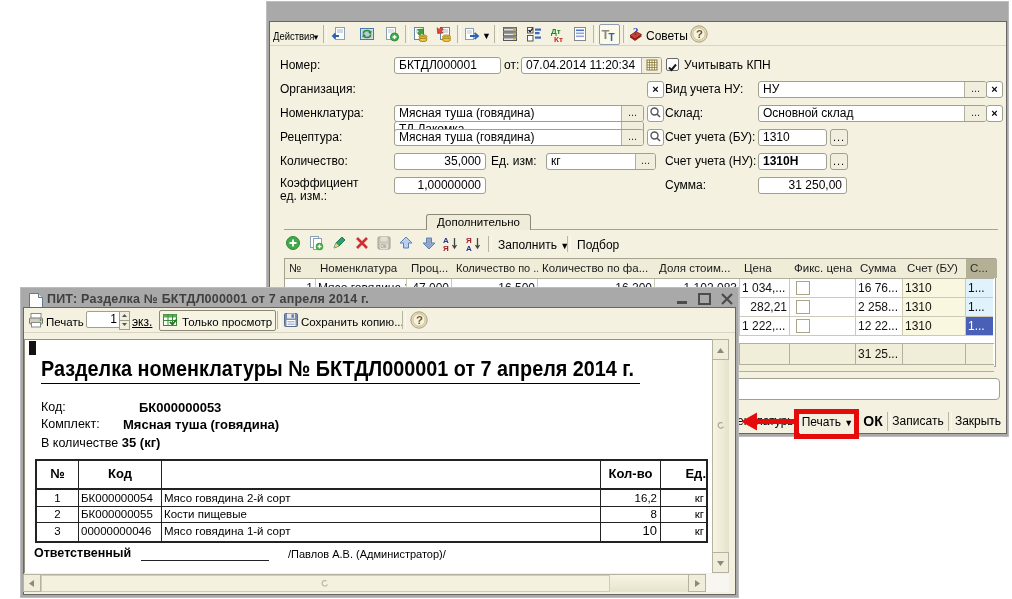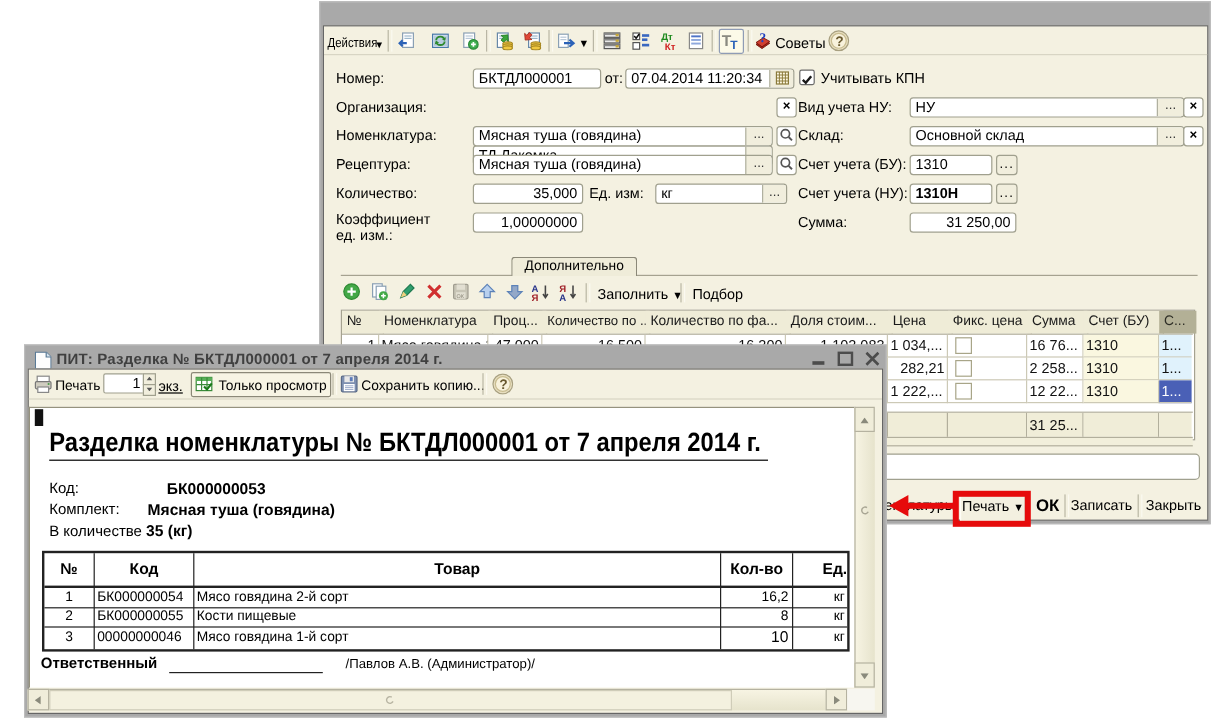--- a/index.html
+++ b/index.html
@@ -395,21 +395,20 @@
  <div class="ab" style="left:21px;top:148px;font-size:12.5px;color:#000;">В количестве <b style="font-size:13px;">35 (кг)</b></div>
 
  <div class="ab" style="left:15px;top:172px;width:673px;height:84px;border:2px solid #222;box-sizing:border-box;"></div>
  <div class="ab" style="left:17px;top:174px;width:669px;height:27px;border-bottom:2px solid #222;"></div>
  <div class="ab" style="left:58px;top:174px;width:1px;height:80px;background:#222;"></div>
  <div class="ab" style="left:141px;top:174px;width:1px;height:80px;background:#222;"></div>
  <div class="ab" style="left:580px;top:174px;width:1px;height:80px;background:#222;"></div>
  <div class="ab" style="left:640px;top:174px;width:1px;height:80px;background:#222;"></div>
  <div class="ab" style="left:17px;top:179px;width:41px;height:16px;font-size:13px;font-weight:bold;text-align:center;">№</div>
  <div class="ab" style="left:59px;top:179px;width:82px;height:16px;font-size:13px;font-weight:bold;text-align:center;">Код</div>
- <div class="ab" style="left:142px;top:179px;width:438px;height:16px;font-size:13px;font-weight:bold;text-align:center;">Товар</div>
  <div class="ab" style="left:581px;top:179px;width:59px;height:16px;font-size:13px;font-weight:bold;text-align:center;">Кол-во</div>
  <div class="ab" style="left:641px;top:179px;width:45px;height:16px;font-size:13px;font-weight:bold;text-align:right;">Ед.</div>
  <div class="ab" style="left:17px;top:219px;width:669px;height:1px;background:#222;"></div>
  <div class="ab" style="left:17px;top:235px;width:669px;height:1px;background:#222;"></div>
  <div class="ab" style="left:17px;top:203px;width:41px;font-size:11.5px;line-height:16px;text-align:center;">1</div>
  <div class="ab" style="left:61px;top:203px;font-size:11.5px;line-height:16px;">БК000000054</div>
  <div class="ab" style="left:144px;top:203px;font-size:11.5px;line-height:16px;">Мясо говядина 2-й сорт</div>
  <div class="ab" style="left:581px;top:203px;width:56px;font-size:11.5px;line-height:16px;text-align:right;">16,2</div>
  <div class="ab" style="left:641px;top:203px;width:43px;font-size:11.5px;line-height:16px;text-align:right;">кг</div>
  <div class="ab" style="left:17px;top:219px;width:41px;font-size:11.5px;line-height:16px;text-align:center;">2</div>

